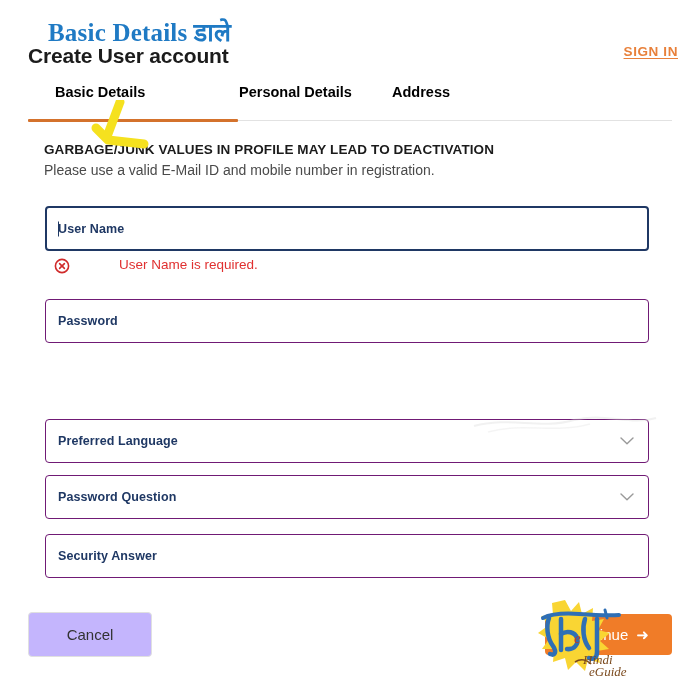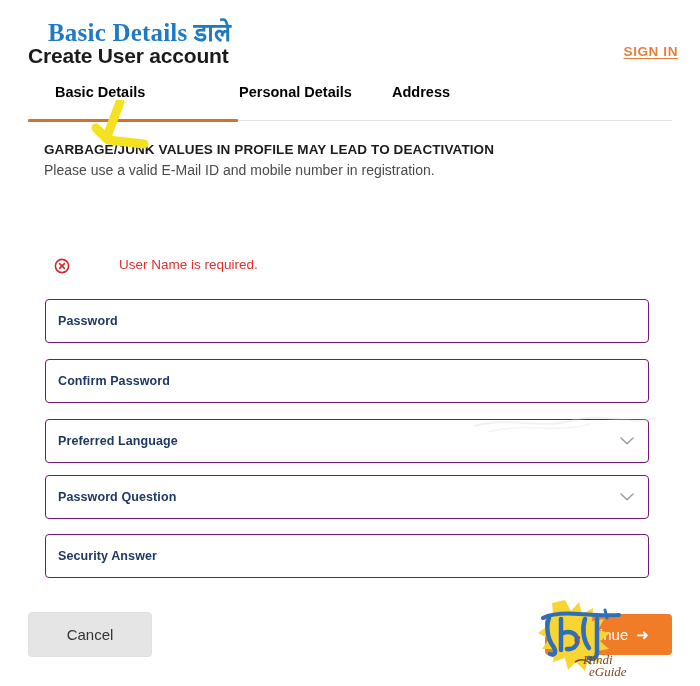--- a/index.html
+++ b/index.html
@@ -204,21 +204,21 @@
   }
 
   
   .btn-cancel {
     position: absolute;
     left: 28px;
     top: 612px;
     width: 124px;
     height: 45px;
     box-sizing: border-box;
-    background: #e5e5e5;
+    background: #c4b5fd;
     border: 1px solid #e0e0e0;
     border-radius: 4px;
     font-size: 15px;
     color: #333333;
     font-family: "Liberation Sans", sans-serif;
     cursor: pointer;
   }
   .btn-continue {
     position: absolute;
     left: 545px;
@@ -283,36 +283,37 @@
   </div>
 
   <svg class="marker-arrow" viewBox="0 0 96 56">
     <path d="M52 2 L40 34" stroke="#f5e11f" stroke-width="9" stroke-linecap="round" fill="none"></path>
     <path d="M28 28 L40 40 L76 44" stroke="#f5e11f" stroke-width="9" stroke-linecap="round" stroke-linejoin="round" fill="none"></path>
   </svg>
 
   <div class="notice-strong">GARBAGE/JUNK VALUES IN PROFILE MAY LEAD TO DEACTIVATION</div>
   <div class="notice-sub">Please use a valid E-Mail ID and mobile number in registration.</div>
 
+  <div class="field focused f-username">
+    <span class="caret"></span>
+    <span class="field-label">User Name</span>
+  </div>
 
   <div class="error-row">
     <svg class="error-icon" viewBox="0 0 16 16">
       <circle cx="8" cy="8" r="6.6" fill="none" stroke="#d02b2b" stroke-width="1.6"></circle>
       <path d="M5.6 5.6 L10.4 10.4 M10.4 5.6 L5.6 10.4" stroke="#d02b2b" stroke-width="1.6" stroke-linecap="round"></path>
     </svg>
     <span class="error-text">User Name is required.</span>
   </div>
 
   <div class="field f-password">
     <span class="field-label">Password</span>
   </div>
 
-  <div class="field f-confirm">
-    <span class="field-label">Confirm Password</span>
-  </div>
 
   <svg class="wm-faint" viewBox="0 0 190 26">
     <path d="M4 16 C40 6, 70 20, 104 10 C134 2, 160 16, 186 8" stroke="#d8d8d8" stroke-width="2" fill="none"></path>
     <path d="M18 22 C52 12, 84 24, 120 14" stroke="#e2e2e2" stroke-width="1.5" fill="none"></path>
   </svg>
 
   <div class="field f-lang">
     <span class="field-label">Preferred Language</span>
     <svg class="chevron" viewBox="0 0 14 9">
       <path d="M1 1.4 L7 7.2 L13 1.4" stroke="#9a9a9a" stroke-width="1.4" fill="none" stroke-linecap="round" stroke-linejoin="round"></path>

